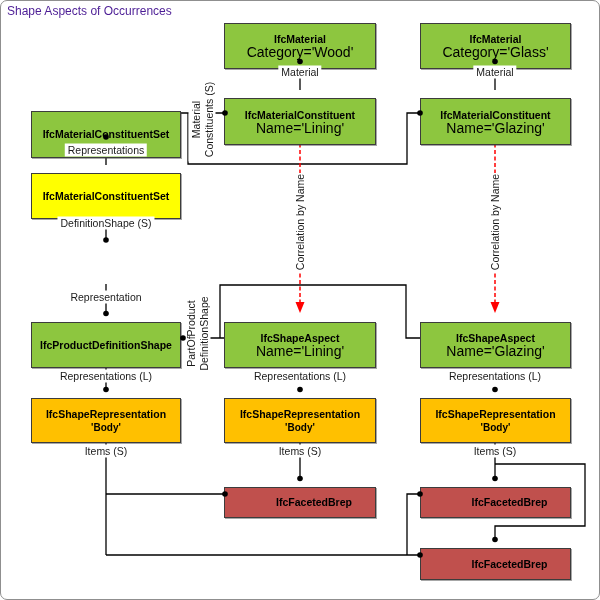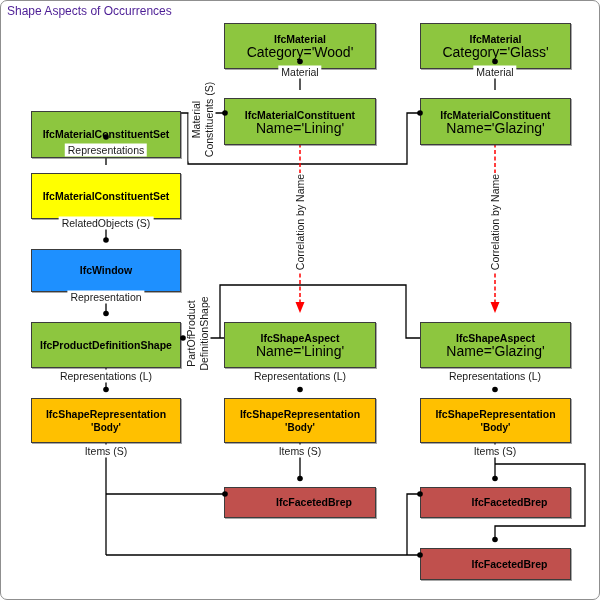--- a/index.html
+++ b/index.html
@@ -80,23 +80,20 @@
     <span class="t">IfcMaterialConstituent</span>
     <span class="s">Name='Lining'</span>
   </div>
   <div class="node green" style="left:420px;top:90px;width:151px;height:47px;">
     <span class="t">IfcMaterialConstituent</span>
     <span class="s">Name='Glazing'</span>
   </div>
   <div class="node yellow" style="left:31px;top:165px;width:150px;height:46px;">
     <span class="t">IfcMaterialConstituentSet</span>
   </div>
-  <div class="node blue" style="left:31px;top:241px;width:150px;height:43px;">
-    <span class="t">IfcWindow</span>
-  </div>
   <div class="node green" style="left:31px;top:314px;width:150px;height:46px;">
     <span class="t">IfcProductDefinitionShape</span>
   </div>
   <div class="node green" style="left:224px;top:314px;width:152px;height:46px;">
     <span class="t">IfcShapeAspect</span>
     <span class="s">Name='Lining'</span>
   </div>
   <div class="node green" style="left:420px;top:314px;width:151px;height:46px;">
     <span class="t">IfcShapeAspect</span>
     <span class="s">Name='Glazing'</span>
@@ -119,21 +116,21 @@
   <div class="node redbox" style="left:420px;top:479px;width:151px;height:31px;">
     <span class="t">IfcFacetedBrep</span>
   </div>
   <div class="node redbox" style="left:420px;top:540px;width:151px;height:32px;">
     <span class="t">IfcFacetedBrep</span>
   </div>
 
   <div class="hlabel" style="left:300px;top:72px;">Material</div>
   <div class="hlabel" style="left:495px;top:72px;">Material</div>
   <div class="hlabel" style="left:106px;top:150px;">Representations</div>
-  <div class="hlabel" style="left:106px;top:223px;">RelatedObjects (S)</div>
+  <div class="hlabel" style="left:106px;top:223px;">DefinitionShape (S)</div>
   <div class="hlabel" style="left:106px;top:297px;">Representation</div>
   <div class="hlabel" style="left:106px;top:376px;">Representations (L)</div>
   <div class="hlabel" style="left:300px;top:376px;">Representations (L)</div>
   <div class="hlabel" style="left:495px;top:376px;">Representations (L)</div>
   <div class="hlabel" style="left:106px;top:451px;">Items (S)</div>
   <div class="hlabel" style="left:300px;top:451px;">Items (S)</div>
   <div class="hlabel" style="left:495px;top:451px;">Items (S)</div>
 
   <div class="vlabel" style="left:160px;top:106px;width:84px;height:27px;">
     <span>Material</span>

